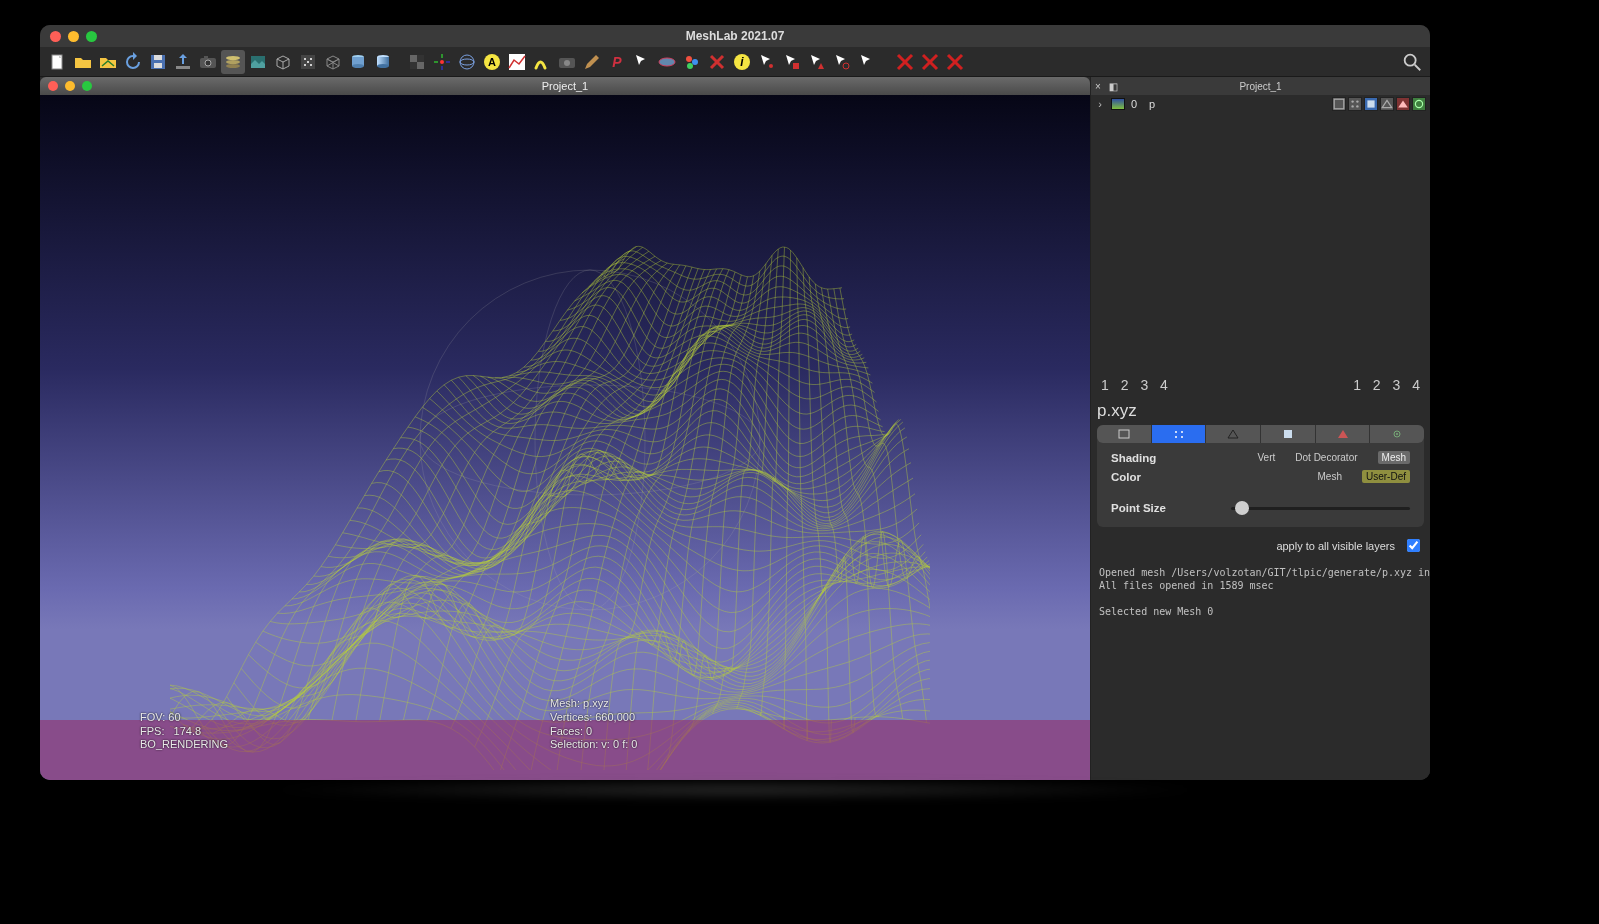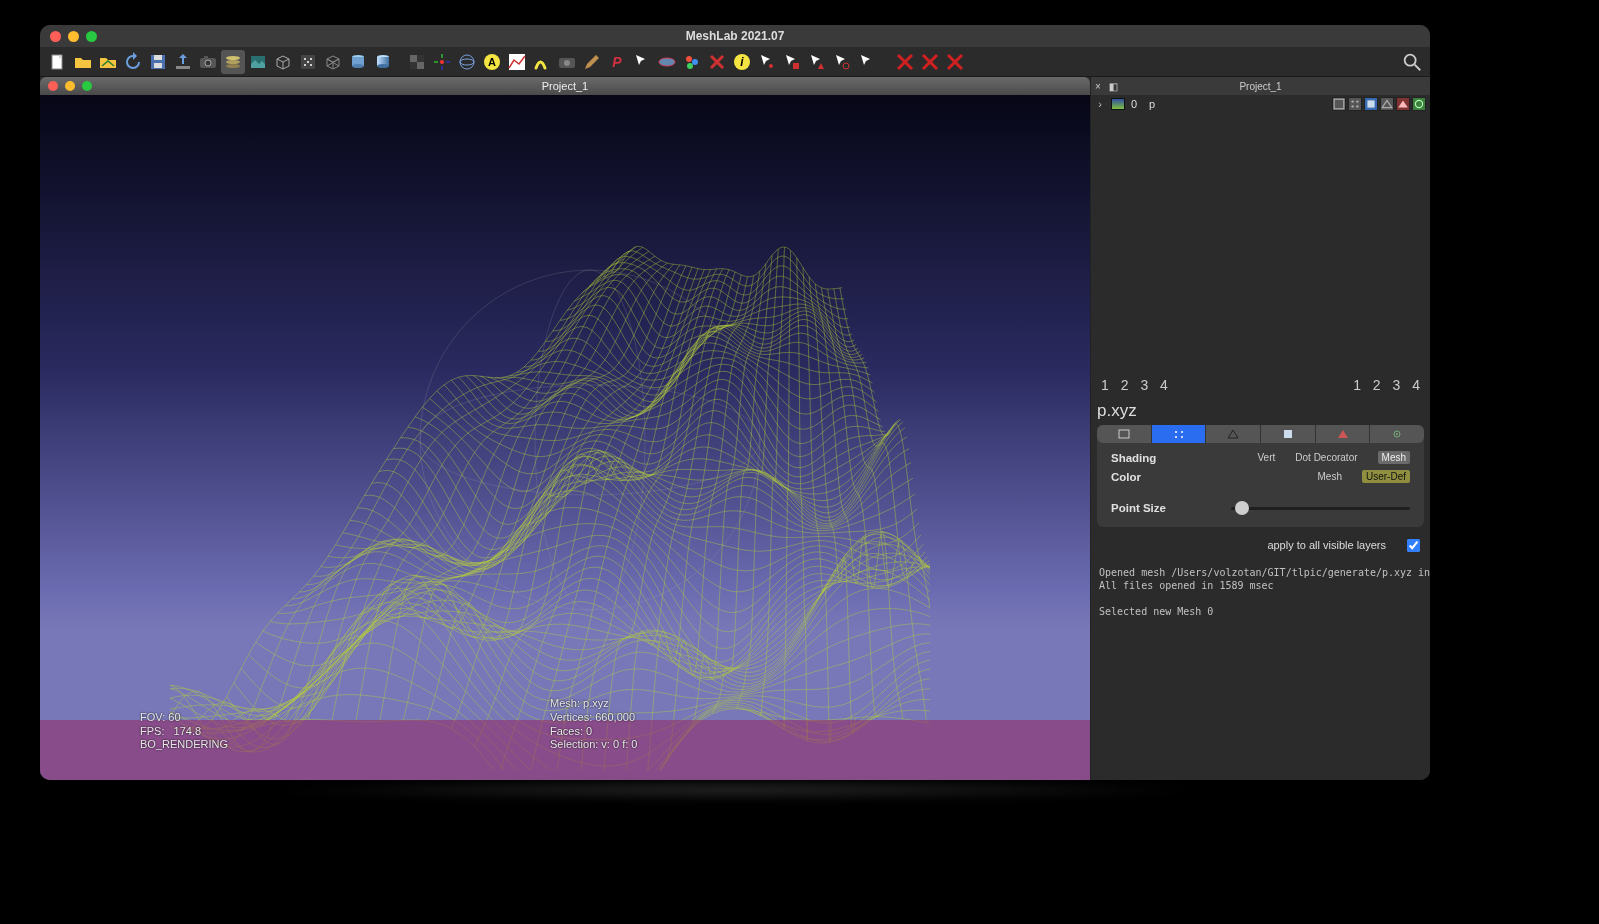--- a/index.html
+++ b/index.html
@@ -286,22 +286,22 @@
   .slider .thumb {
     position:absolute;
     left: 4px;
     width:14px; height:14px; border-radius:50%;
     background:#cfcfcf;
   }
 
   .apply-row {
     display:flex;
     justify-content:flex-end;
-    align-items:flex-start;
-    gap:21px;
+    align-items:center;
+    gap:12px;
     padding: 4px 10px 8px;
     font-size:11px;
     color:#ddd;
   }
   .apply-row input { accent-color:#2f7fff; }
 
   .log {
     flex:1;
     background:#2b2b2b;
     padding: 6px 8px;

